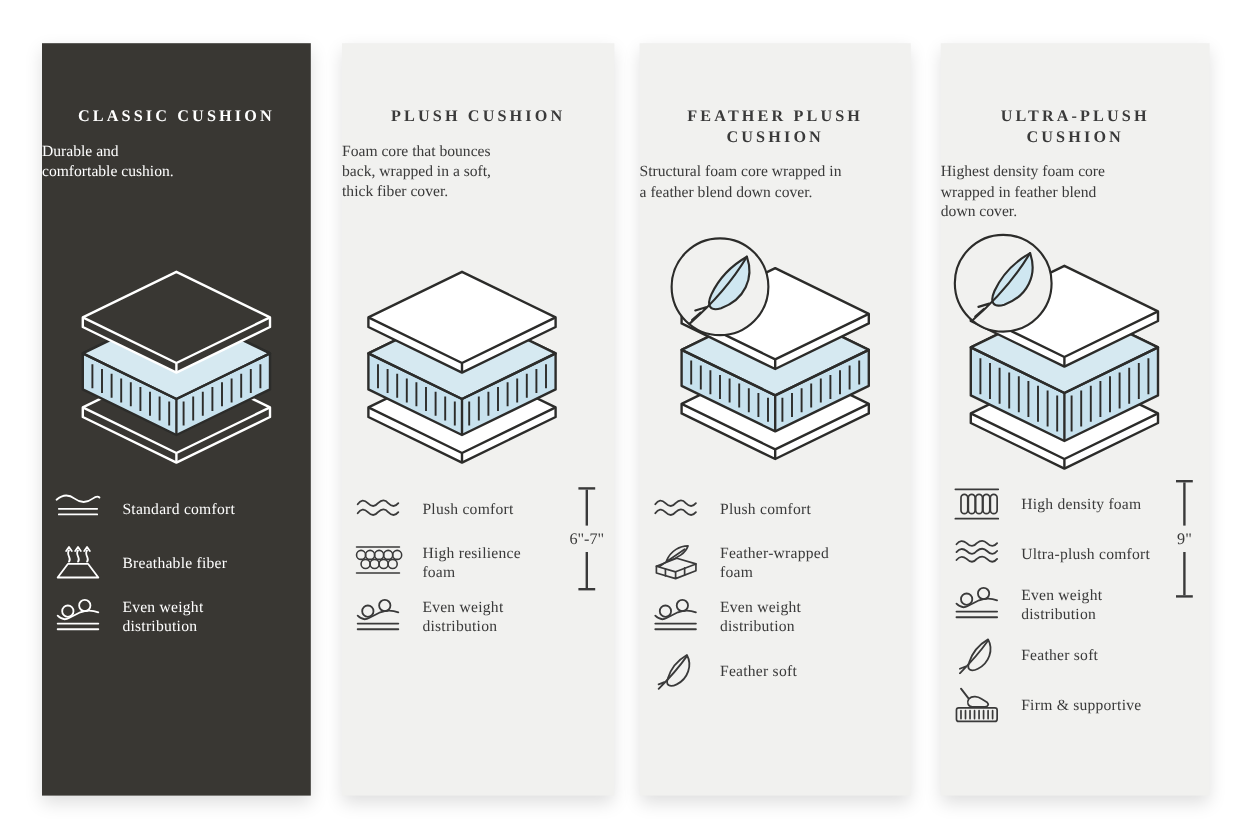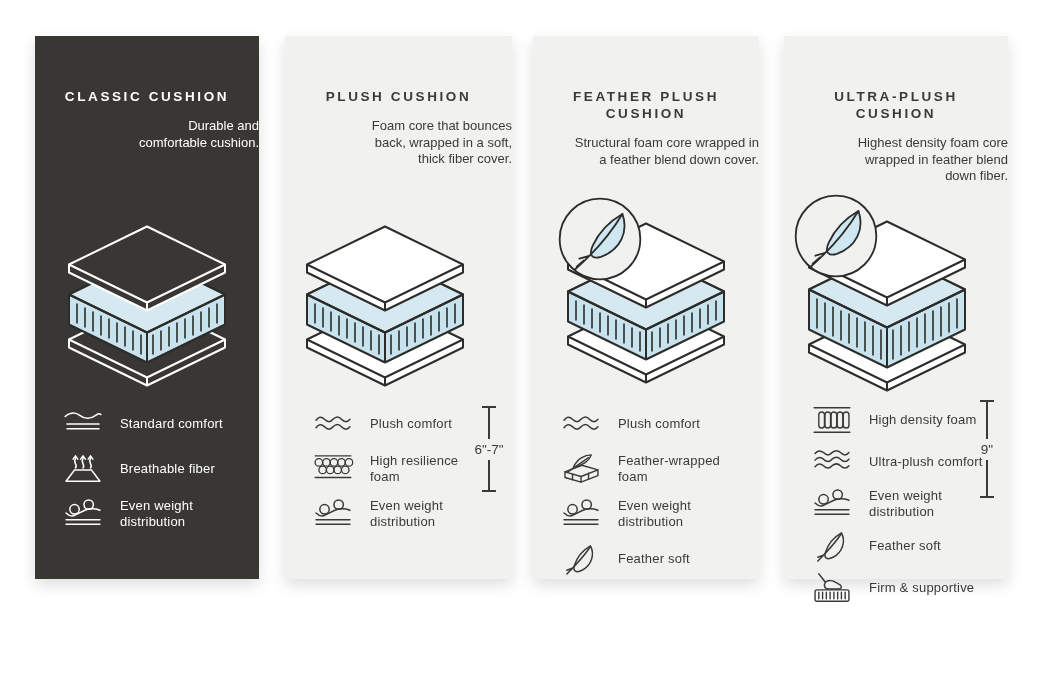--- a/index.html
+++ b/index.html
@@ -1,47 +1,47 @@
 <!DOCTYPE html>
 <html><head>
 <meta charset="utf-8">
 <style>
   html,body{margin:0;padding:0;background:#ffffff;}
   .stage{position:relative;width:1049px;height:700px;background:#ffffff;overflow:hidden;
          font-family:"Liberation Sans", sans-serif;}
-  .panel{position:absolute;top:36px;height:543px;box-shadow:0 6px 14px rgba(0,0,0,0.13);
+  .panel{position:absolute;top:36px;height:627px;box-shadow:0 6px 14px rgba(0,0,0,0.13);
          --line:#2c2c2a;--cover:#ffffff;--panel:#f1f1ef;--text:#3a3a3a;
-         background:var(--panel);color:var(--text);}
+         background:var(--panel);color:var(--text);font-family:Liberation Serif, serif;}
   .panel.dark{--line:#ffffff;--cover:#393733;--panel:#393733;--text:#ffffff;}
   .p1{left:35px;width:224px;}
   .p2{left:285px;width:227px;}
   .p3{left:533px;width:226px;}
   .p4{left:784px;width:224px;}
 
   .title{padding-top:41px;text-align:center;font-weight:bold;font-size:13.5px;
          letter-spacing:2.6px;line-height:17px;white-space:pre-line;}
-  .desc{margin-top:13px;text-align:right;font-size:13px;line-height:16.5px;white-space:pre-line;}
+  .desc{margin-top:13px;text-align:left;font-size:13px;line-height:16.5px;white-space:pre-line;}
 
   .illo{position:absolute;left:0;right:0;top:150px;height:240px;}
   .cushion{position:absolute;left:50%;top:33px;transform:translateX(-50%);}
   .p2 .cushion{transform:translateX(calc(-50% - 14px));}
   .p4 .cushion{transform:translateX(calc(-50% - 9px));top:28px;}
   .p3 .cushion{top:30px;}
   .badge{position:absolute;}
   .p3 .badge{left:24px;top:10px;}
   .p4 .badge{left:9px;top:7px;}
 
   .measure{position:absolute;display:flex;flex-direction:column;align-items:center;width:20px;}
   .p2 .measure{right:13px;top:220px;height:86px;}
   .p4 .measure{right:11px;top:214px;height:98px;}
   .cap{width:14px;height:2px;background:#3a3a3a;flex:0 0 2px;}
   .seg{width:2px;flex:1;background:#3a3a3a;}
   .mlabel{font-size:13.5px;padding:3px 0;color:#3a3a3a;white-space:nowrap;}
 
-  .features{position:absolute;top:372px;left:0;right:16px;padding-left:27px;}
+  .features{position:absolute;top:372px;left:0;right:16px;padding-left:9px;}
   .p4 .features{top:368px;}
   .feat{display:flex;align-items:center;margin-bottom:13px;}
   .p4 .feat{margin-bottom:10px;}
   .ficon{flex:0 0 42px;margin-right:16px;color:var(--text);}
   .flabel{font-size:13px;line-height:16px;white-space:pre-line;letter-spacing:0.2px;}
 </style>
 </head>
 <body>
 
 <svg width="0" height="0" style="position:absolute" aria-hidden="true">
@@ -287,21 +287,21 @@
         <div class="flabel">Feather soft</div>
       </div>
     </div>
   </section>
 
   <section class="panel p4">
     <h2 class="title">ULTRA-PLUSH
 CUSHION</h2>
     <p class="desc">Highest density foam core
 wrapped in feather blend
-down fiber.</p>
+down cover.</p>
     <div class="illo">
       <svg class="cushion" width="200" height="179" viewBox="0 -3 200 176">
           <use href="#sym-cushion-tall"></use>
         </svg>
       <svg class="badge" width="86" height="86" viewBox="0 0 96 96">
           <use href="#sym-feather-badge"></use>
         </svg>
       <div class="measure">
         <span class="cap"></span>
         <span class="seg"></span>

